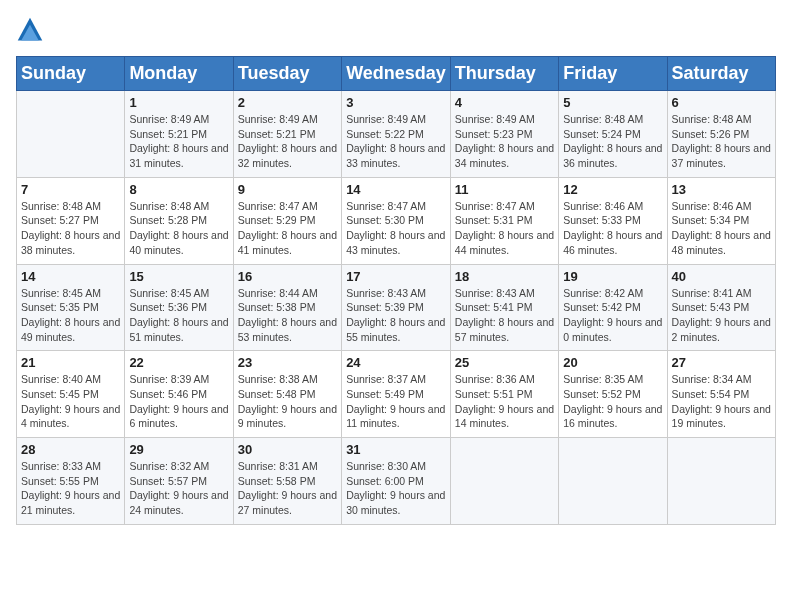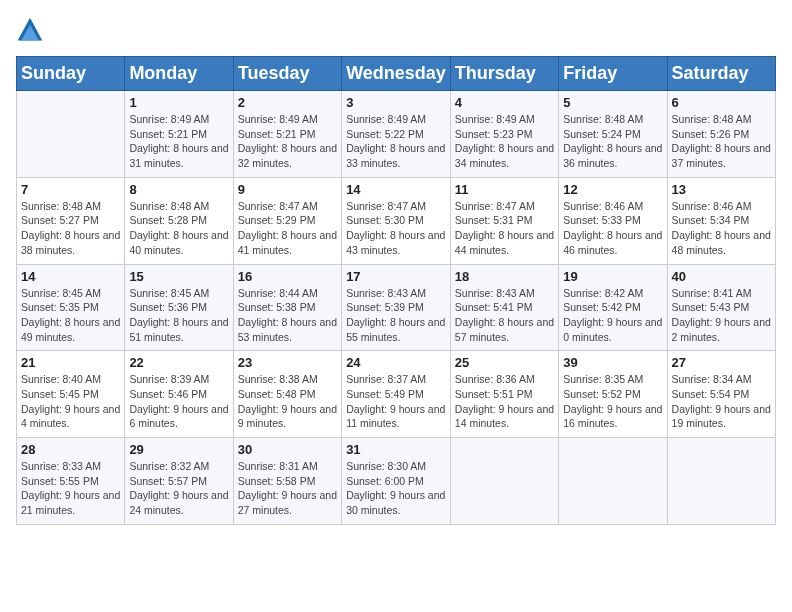--- a/index.html
+++ b/index.html
@@ -221,21 +221,21 @@
         </td>
         <td>
           <div class="day-number">24</div>
           <div class="day-info">Sunrise: 8:37 AM<br>Sunset: 5:49 PM<br>Daylight: 9 hours and 11 minutes.</div>
         </td>
         <td>
           <div class="day-number">25</div>
           <div class="day-info">Sunrise: 8:36 AM<br>Sunset: 5:51 PM<br>Daylight: 9 hours and 14 minutes.</div>
         </td>
         <td>
-          <div class="day-number">39</div>
+          <div class="day-number">20</div>
           <div class="day-info">Sunrise: 8:35 AM<br>Sunset: 5:52 PM<br>Daylight: 9 hours and 16 minutes.</div>
         </td>
         <td>
           <div class="day-number">27</div>
           <div class="day-info">Sunrise: 8:34 AM<br>Sunset: 5:54 PM<br>Daylight: 9 hours and 19 minutes.</div>
         </td>
       </tr>
       <tr>
         <td>
           <div class="day-number">28</div>

